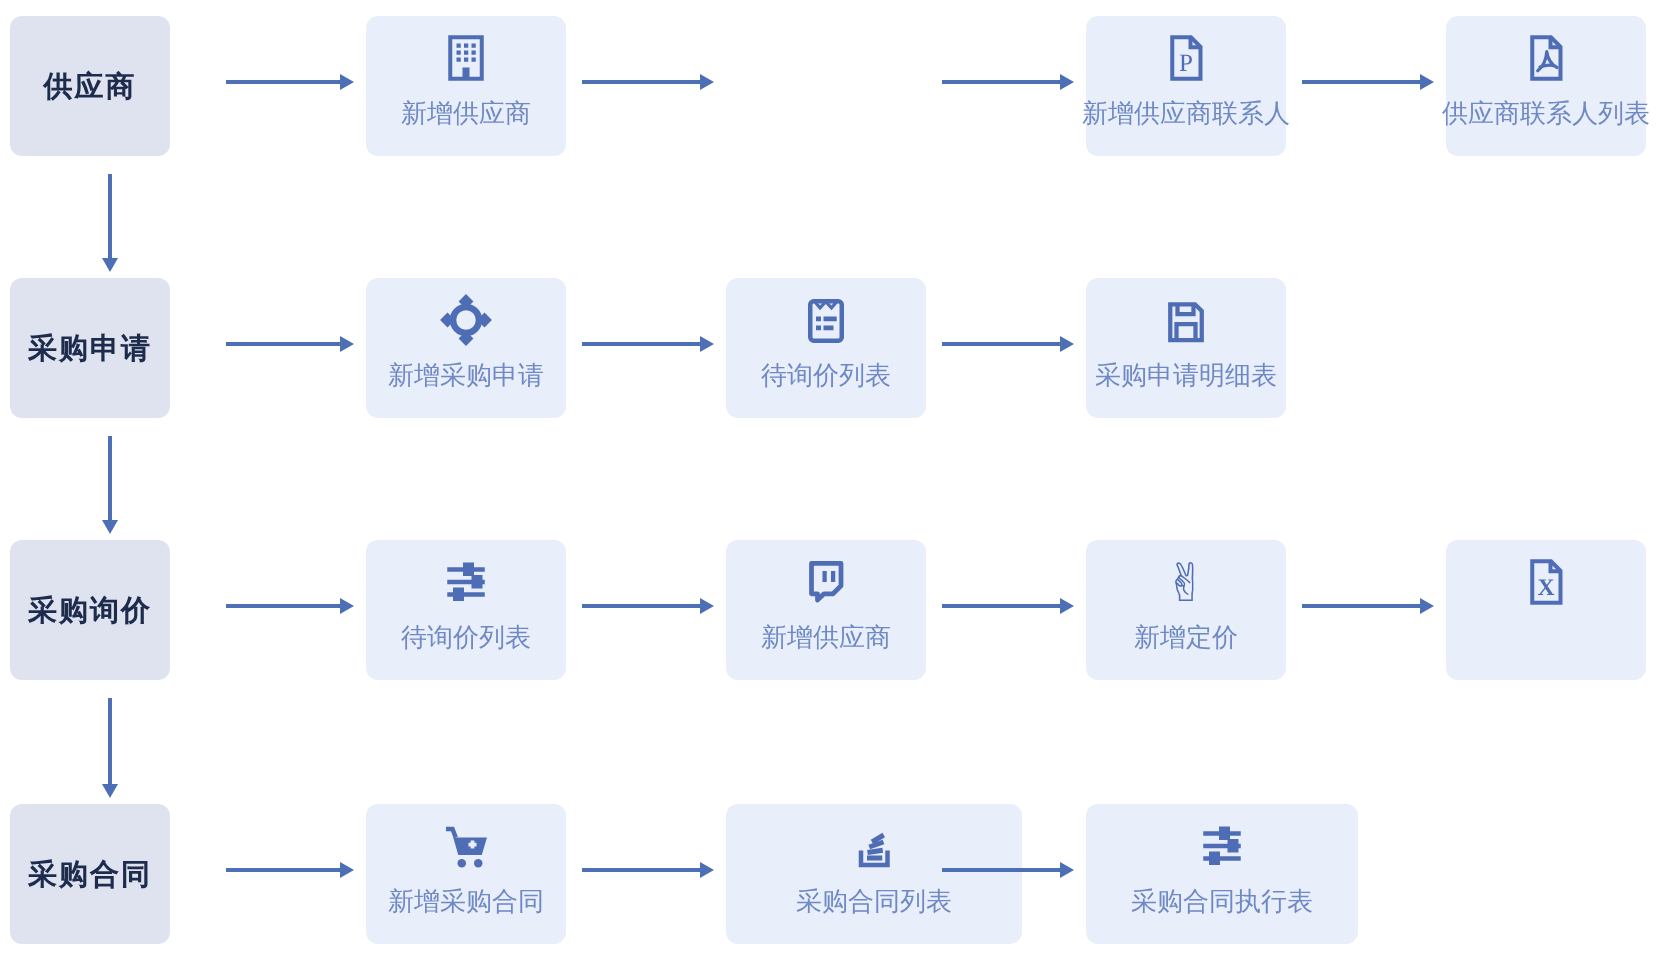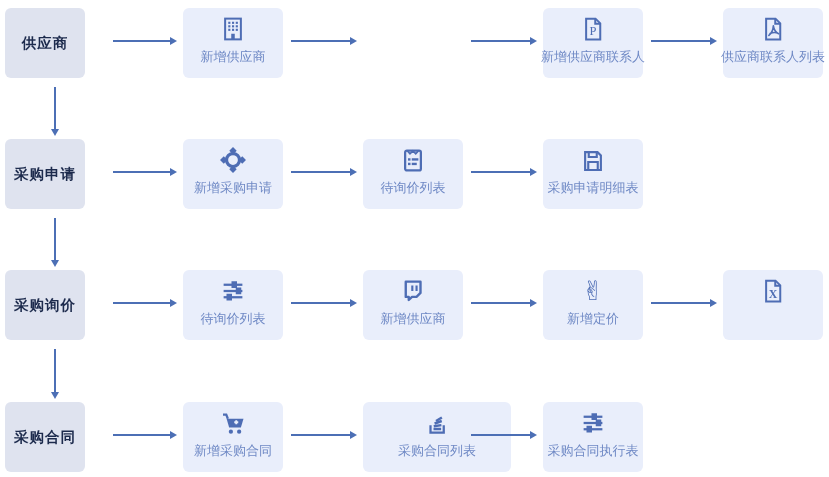--- a/index.html
+++ b/index.html
@@ -205,21 +205,21 @@
           <path d="M6.8 13.8 V19.6 H17.4 V13.8" stroke-width="1.8"></path>
           <path d="M9.2 16.8 H15.3"></path>
           <path d="M9.4 14.6 L15.5 13.7"></path>
           <path d="M10.1 12.4 L15.8 10.4"></path>
           <path d="M11.2 10.4 L15.9 7.6"></path>
         </svg>
       </span>
       <div class="item-label">采购合同列表</div>
     </div>
     <div class="harrow" style="left: 471px; top: 434px; width: 64px;"></div>
-    <div class="item-box" style="left: 543px; top: 402px;">
+    <div class="item-box" style="left: 543px; top: 402px; padding-left: 36px;">
       <span class="item-icon">
         <svg viewBox="0 0 24 24" fill="currentColor">
           <rect x="4.5" y="6.1" width="15" height="1.8"></rect>
           <rect x="10.8" y="4.2" width="4.4" height="5.4"></rect>
           <rect x="4.5" y="11.1" width="15" height="1.8"></rect>
           <rect x="14.2" y="9.2" width="4.4" height="5.4"></rect>
           <rect x="4.5" y="16.1" width="15" height="1.8"></rect>
           <rect x="6.8" y="14.2" width="4.4" height="5.4"></rect>
         </svg>
       </span>

